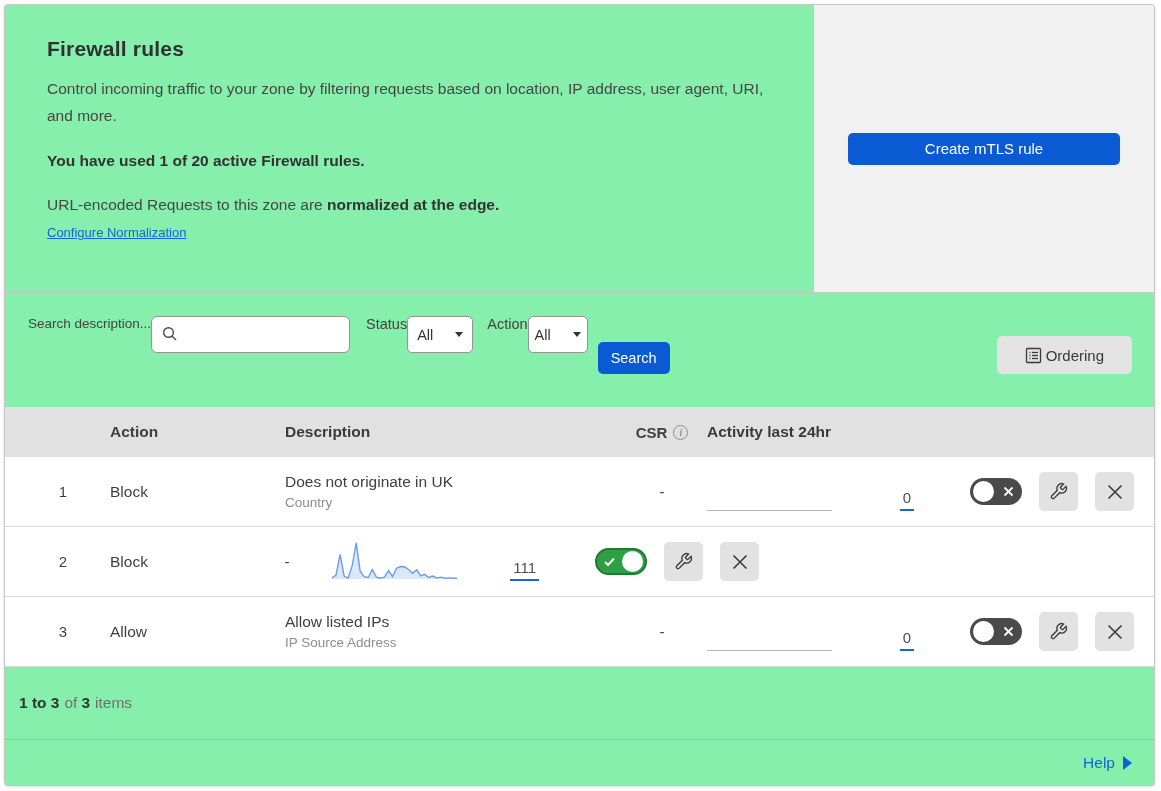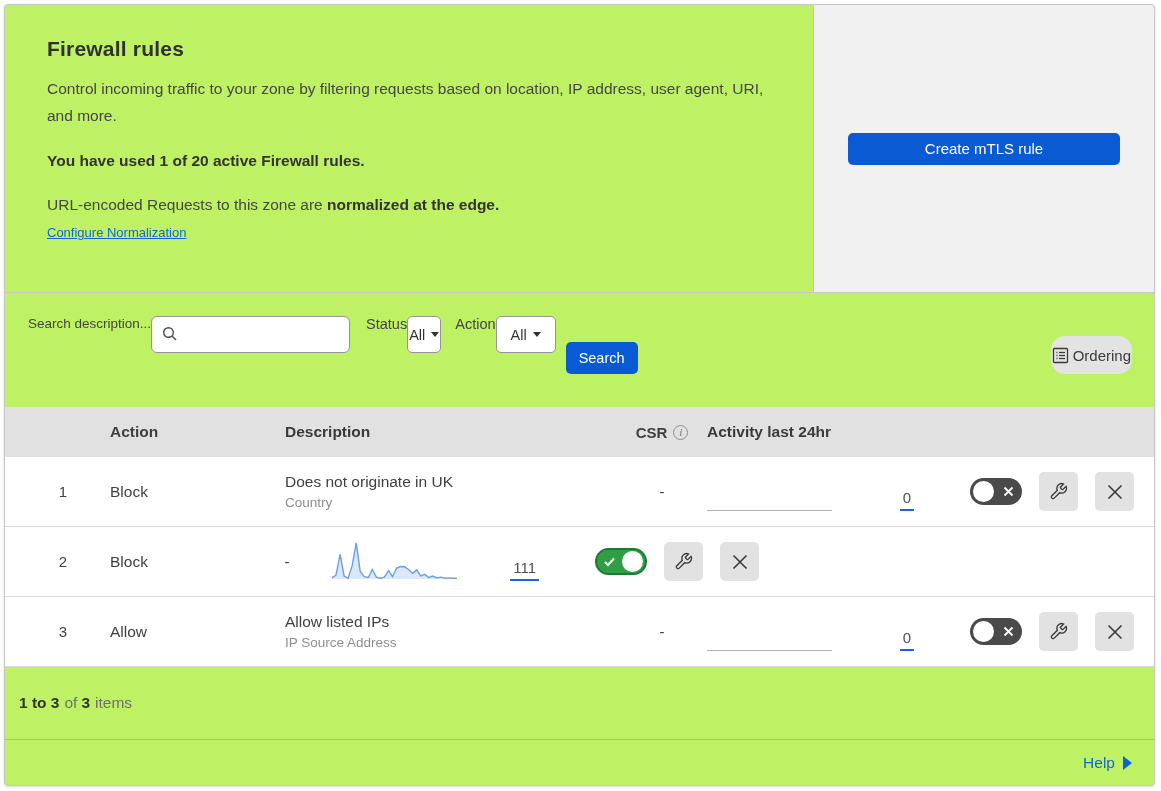--- a/index.html
+++ b/index.html
@@ -1,21 +1,21 @@
 <!DOCTYPE html>
 <html><head>
 <meta charset="utf-8">
 <style>
   * { box-sizing: border-box; margin: 0; padding: 0; }
   html,body { background:#fff; font-family:"Liberation Sans", sans-serif; }
   .card {
     width: 1151px; height: 782px; margin: 4px;
     border: 1px solid #c6c6c6; border-radius: 4px;
     box-shadow: 0 1px 3px rgba(0,0,0,.14);
-    display: flex; flex-direction: column; overflow: hidden; background:#bef264;
+    display: flex; flex-direction: column; overflow: hidden; background:#86efac;
   }
 
   
   .header-section { display:flex; height:288px; border-bottom:1px solid #c6c6c6; flex:0 0 auto; }
   .header-left { flex:1; padding:32px 40px 0 42px; }
   .page-title { font-size:21px; font-weight:700; color:#313131; letter-spacing:.2px; margin-bottom:15px; }
   .page-desc { font-size:15.5px; color:#464646; line-height:1.72; max-width:735px; margin-bottom:23px; }
   .usage-line { font-size:15.5px; font-weight:700; color:#333; margin-bottom:26px; }
   .norm-line { font-size:15.5px; color:#464646; margin-bottom:9px; }
   .norm-line b { color:#333; }
@@ -35,29 +35,29 @@
   .flabel { font-size:13.5px; color:#444; margin-bottom:7px; }
   .flabel.big { font-size:14.5px; }
   .search-wrap { position:relative; }
   .search-input {
     width:199px; height:37px; border:1px solid #949494; border-radius:6px;
     padding:0 8px 0 34px; font-size:14px; font-family:inherit; color:#333; outline:none;
   }
   .search-wrap svg { position:absolute; left:11px; top:10px; }
   .dropdown {
     height:37px; border:1px solid #949494; border-radius:5px; background:#fff;
-    display:flex; align-items:center; justify-content:center; gap:6px;
-    font-size:14.5px; color:#333; cursor:pointer; padding:0 1px;
+    display:flex; align-items:center; justify-content:center; gap:22px;
+    font-size:14.5px; color:#333; cursor:pointer; padding:0 9px;
   }
   .caret { width:0; height:0; border-left:4.5px solid transparent; border-right:4.5px solid transparent; border-top:5.5px solid #333; }
   .btn-search { margin-left:10px; margin-top:26px; width:72px; height:32px; border:none; border-radius:5px;
     background:#0a5bd3; color:#fff; font-size:14.5px; font-family:inherit; cursor:pointer; }
   .btn-ordering {
-    margin-left:auto; margin-top:20px; height:38px; padding:0 1px;
-    display:flex; align-items:center; gap:4px; background:#e3e3e3; border:none; border-radius:14px;
+    margin-left:auto; margin-top:20px; height:38px; padding:0 28px;
+    display:flex; align-items:center; gap:4px; background:#e3e3e3; border:none; border-radius:5px;
     font-size:15px; color:#3a3a3a; font-family:inherit; cursor:pointer;
   }
 
   
   .table-head {
     height:50px; flex:0 0 auto; background:#e1e1e1; display:flex; align-items:center;
     font-size:15.5px; font-weight:700; color:#3a3a3a; padding-right:20px;
   }
   .table-row {
     height:70px; flex:0 0 auto; background:#fff; display:flex; align-items:center;

